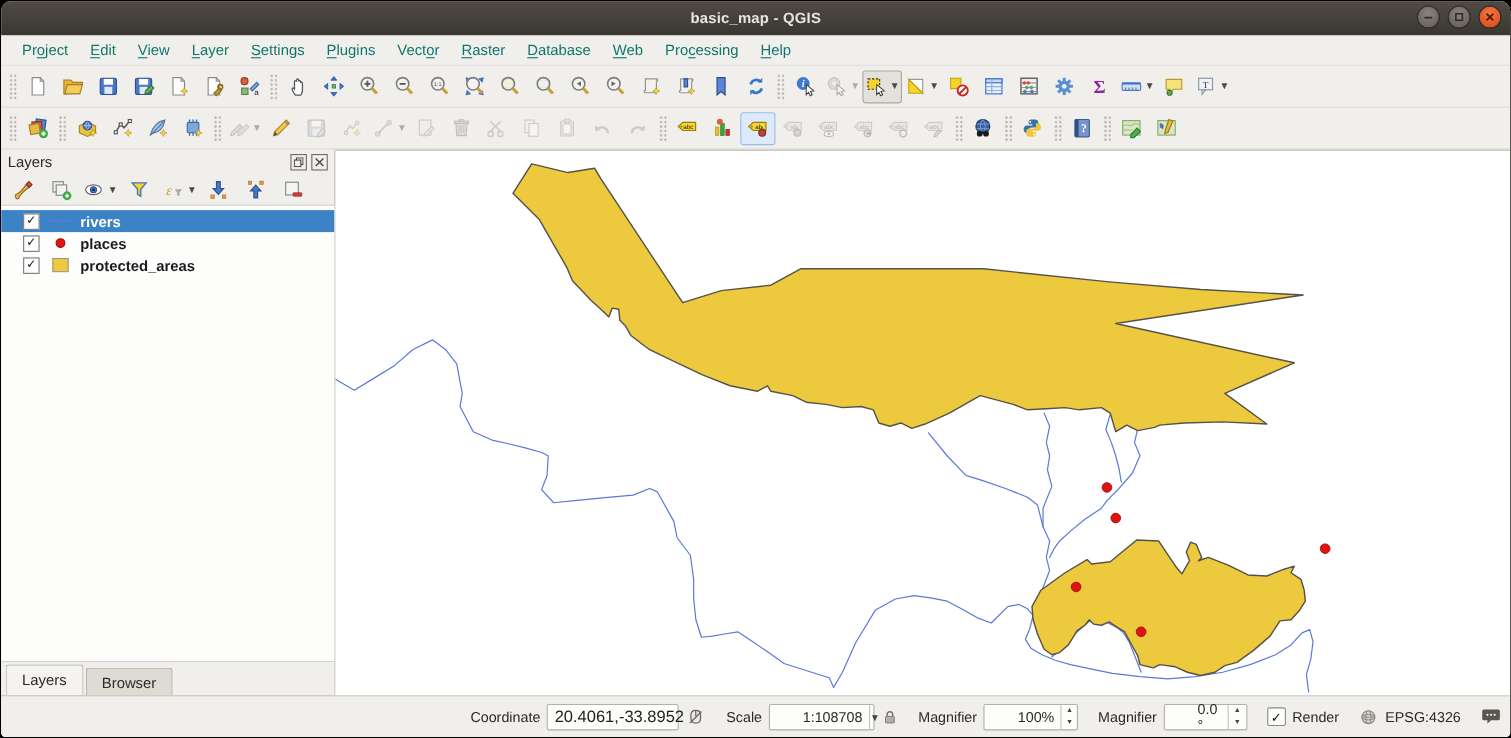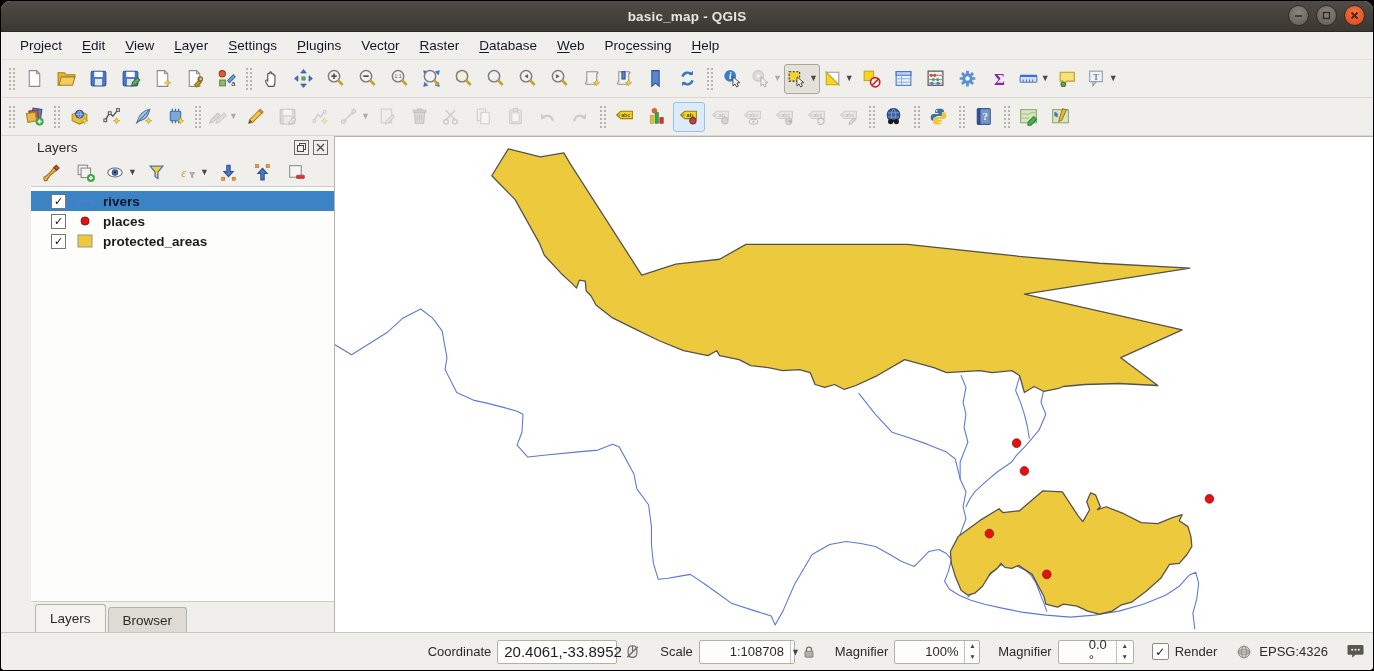--- a/index.html
+++ b/index.html
@@ -10,42 +10,42 @@
   .titlebar{height:30px;flex:0 0 30px;background:linear-gradient(#504b44,#433f39 60%,#3a3632);
     display:flex;align-items:center;position:relative;border-bottom:1px solid #2c2925;}
   .title{position:absolute;left:0;right:0;text-align:center;color:#e9e5de;font-size:13.5px;font-weight:bold;letter-spacing:.2px;}
   .winbtns{position:absolute;right:8px;top:4px;display:flex;gap:7px;}
   .wbtn{width:21px;height:21px;border-radius:50%;background:radial-gradient(circle at 50% 35%,#8a847c,#5f5a53);
     border:1px solid #2e2b27;box-sizing:border-box;display:flex;align-items:center;justify-content:center;}
   .wbtn svg{display:block}
   .wbtn.close{background:radial-gradient(circle at 50% 35%,#f07746,#d94612);}
   
   .menubar{height:27px;flex:0 0 27px;background:#f1efec;display:flex;align-items:center;padding-left:10px;gap:2px;border-bottom:1px solid #e3e0db;}
-  .menu-item{font-size:13.5px;color:#0f172a;padding:3px 9px;border-radius:2px;}
+  .menu-item{font-size:13.5px;color:#0f766e;padding:3px 9px;border-radius:2px;}
   .menu-item u{text-decoration:underline;text-underline-offset:2px;}
   
   .toolbar{height:37px;flex:0 0 37px;background:#f1efec;display:flex;align-items:center;padding:0 4px;border-bottom:1px solid #dbd8d2;}
   .tb-handle{width:7px;height:24px;margin:0 3px;background-image:radial-gradient(#b9b5ae 1px,transparent 1.2px);background-size:4px 4px;}
   .tb-btn{height:28px;min-width:28px;display:flex;align-items:center;justify-content:center;border:1px solid transparent;border-radius:3px;background:transparent;padding:0 1px;}
   .tb-btn svg{display:block}
   .tb-btn.disabled{opacity:.4;}
   .tb-btn.active{border-color:#96c0e8;background:#dceafb;}
   .tb-btn.pressed{border-color:#aaa79f;background:#e4e1db;}
   .dd{font-size:9px;color:#4a4a4a;margin-left:2px;line-height:1;}
   
-  .main{flex:1 1 auto;display:flex;min-height:0;margin-left:30px;}
+  .main{flex:1 1 auto;display:flex;min-height:0;}
   .leftpanel{width:303px;flex:0 0 303px;display:flex;flex-direction:column;background:#f1efec;border-right:1px solid #b6b3ac;}
   .panel-head{height:23px;display:flex;align-items:center;padding:0 6px;font-size:13.5px;color:#2b2a27;}
   .panel-head .ph-title{flex:1;}
   .ph-btn{width:13px;height:13px;border:1px solid #6f6c66;display:flex;align-items:center;justify-content:center;margin-left:4px;background:#f1efec;font-size:9px;color:#4a4843;}
   .panel-tools{height:27px;display:flex;align-items:center;gap:2px;padding:0 4px;}
   .tree{flex:1;background:#fdfdfc;border:1px solid #cfccc6;border-left:none;border-right:none;overflow:hidden;padding-top:4px;}
   .tree-row{height:20px;display:flex;align-items:center;padding-left:20px;font-size:13.5px;font-weight:bold;color:#1c1c1c;}
   .tree-row.selected{background:#3c83c6;}
-  .tree-row.selected .lname{color:#0f172a;}
+  .tree-row.selected .lname{color:#ffffff;}
   .lcheck{width:13px;height:13px;background:#fff;border:1px solid #777;display:flex;align-items:center;justify-content:center;margin-right:7px;font-size:11px;color:#111;line-height:1;}
   .lsym{width:24px;display:flex;align-items:center;justify-content:center;margin-right:6px;}
   .tabs{height:30px;display:flex;align-items:flex-end;padding-left:4px;gap:2px;background:#f1efec;}
   .tab{height:24px;display:flex;align-items:center;padding:0 14px;font-size:13.5px;color:#2b2a27;
     border:1px solid #b6b3ac;border-bottom:none;border-radius:3px 3px 0 0;background:#dedbd5;}
   .tab.active{background:#f5f3f0;height:27px;font-weight:normal;}
   .map{flex:1;position:relative;background:#fff;border-top:1px solid #b6b3ac;}
   .map svg{position:absolute;inset:0;width:100%;height:100%;}
   
   .statusbar{height:37px;flex:0 0 37px;background:#f1efec;border-top:1px solid #c7c4be;display:flex;align-items:center;padding:0 8px;font-size:13px;color:#2b2a27;gap:6px;}

